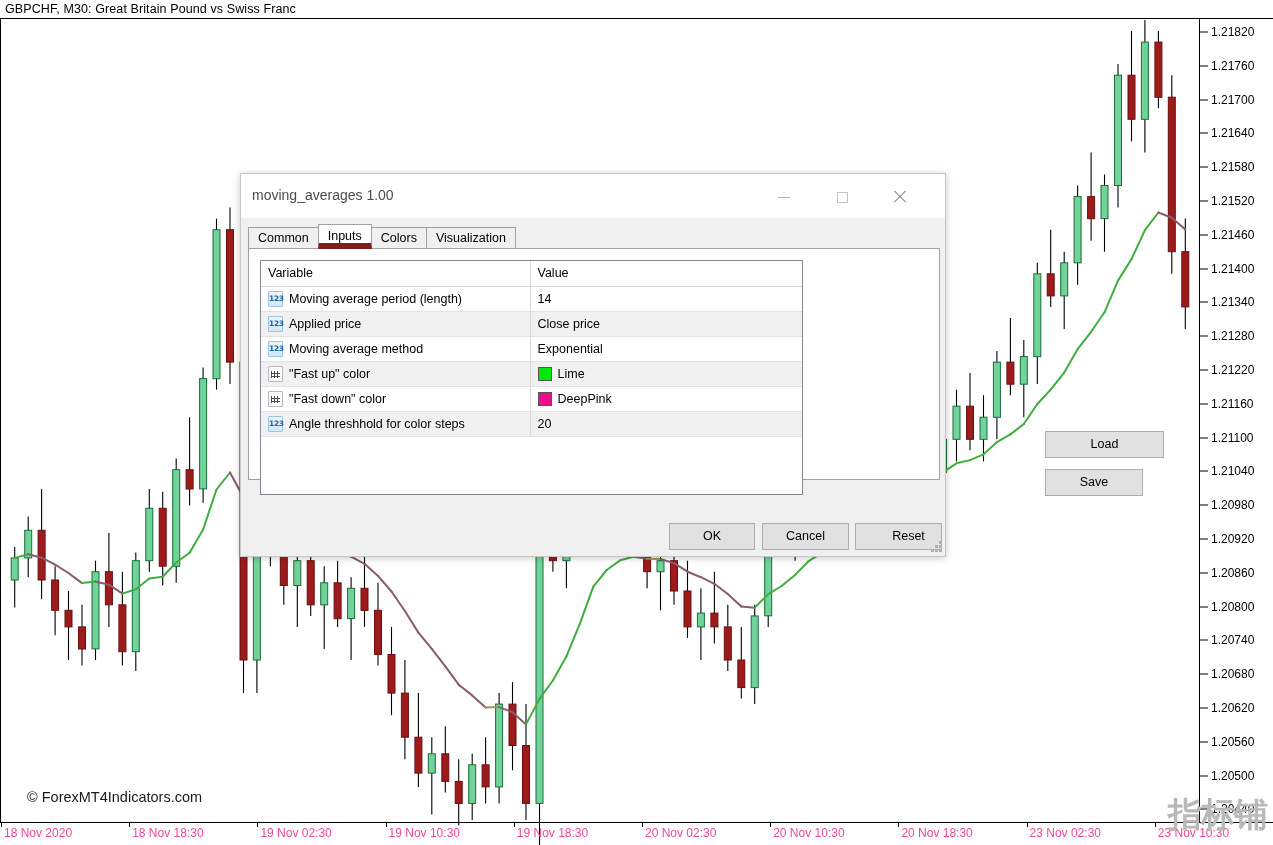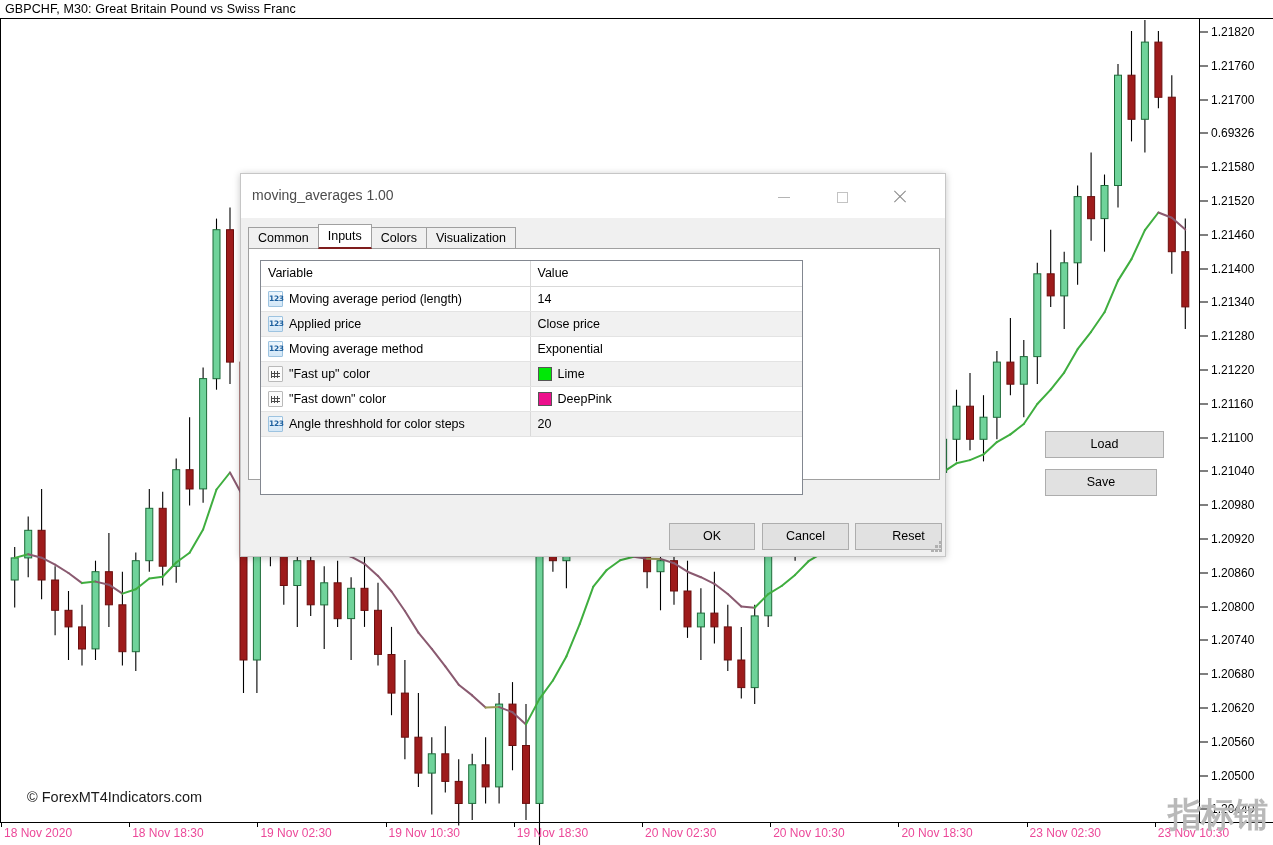--- a/index.html
+++ b/index.html
@@ -158,21 +158,21 @@
     font-size: 12.5px;
     background: #f0f0f0;
     border: 1px solid #a0a0a0;
     border-bottom: 1px solid #a0a0a0;
     margin-right: -1px;
     color: #000;
     white-space: nowrap;
   }
   .tab.active {
     background: #ffffff;
-    border-bottom: 2px solid #7f1d1d;
+    border-bottom: 6px solid #7f1d1d;
     height: 25px;
     line-height: 23px;
     margin-bottom: 0px;
     z-index: 4;
     position: relative;
   }
 
   #tabpanel {
     position: absolute;
     left: 7px; top: 74px;
@@ -291,21 +291,21 @@
     text-align: center;
     cursor: default;
     font-family: "Liberation Sans", sans-serif;
   }
   #btn-load {
     position: absolute; left: 804px; top: 257px;
     width: 119px; height: 27px; line-height: 25px;
   }
   #btn-save {
     position: absolute; left: 804px; top: 295px;
-    width: 112px; height: 27px; line-height: 25px;
+    width: 98px; height: 27px; line-height: 25px;
   }
   #btn-ok {
     position: absolute; left: 428px; top: 349px;
     width: 86px; height: 27px; line-height: 25px;
   }
   #btn-cancel {
     position: absolute; left: 521px; top: 349px;
     width: 87px; height: 27px; line-height: 25px;
   }
   #btn-reset {
@@ -607,21 +607,21 @@
     </svg>
 
     <div id="price-axis">
         <div class="price-tick" style="top: 32px;"></div>
         <div class="price-label" style="top: 32px;">1.21820</div>
         <div class="price-tick" style="top: 65.8px;"></div>
         <div class="price-label" style="top: 65.8px;">1.21760</div>
         <div class="price-tick" style="top: 99.6px;"></div>
         <div class="price-label" style="top: 99.6px;">1.21700</div>
         <div class="price-tick" style="top: 133.4px;"></div>
-        <div class="price-label" style="top: 133.4px;">0.69326</div>
+        <div class="price-label" style="top: 133.4px;">1.21640</div>
         <div class="price-tick" style="top: 167.2px;"></div>
         <div class="price-label" style="top: 167.2px;">1.21580</div>
         <div class="price-tick" style="top: 201px;"></div>
         <div class="price-label" style="top: 201px;">1.21520</div>
         <div class="price-tick" style="top: 234.8px;"></div>
         <div class="price-label" style="top: 234.8px;">1.21460</div>
         <div class="price-tick" style="top: 268.6px;"></div>
         <div class="price-label" style="top: 268.6px;">1.21400</div>
         <div class="price-tick" style="top: 302.4px;"></div>
         <div class="price-label" style="top: 302.4px;">1.21340</div>

